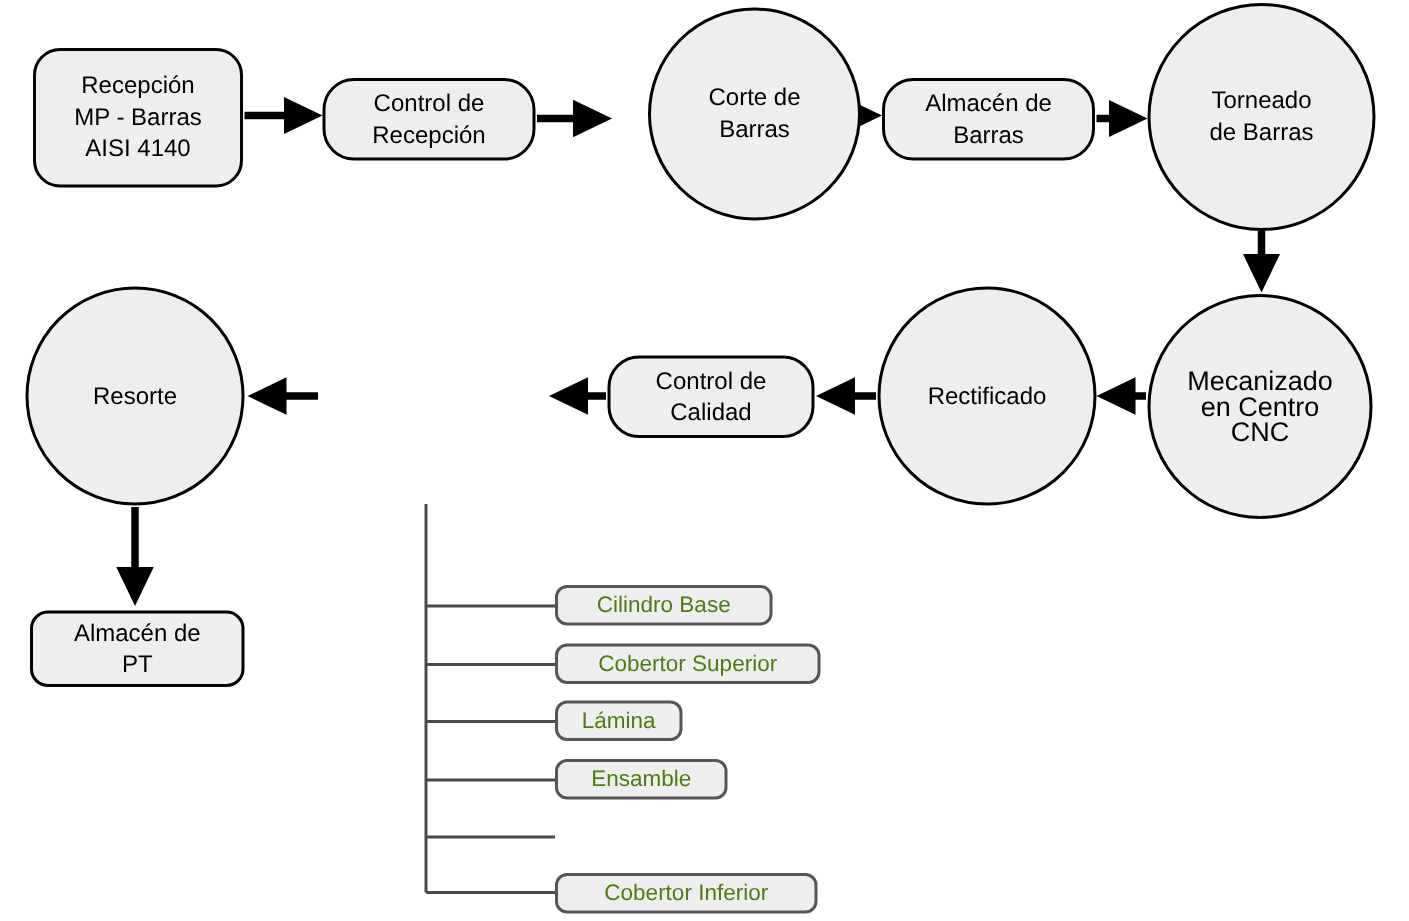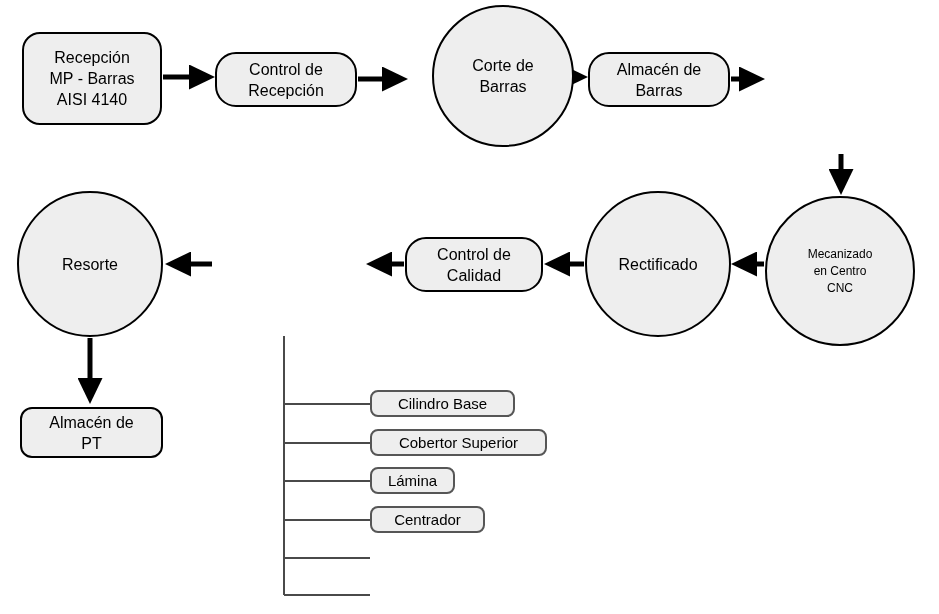--- a/index.html
+++ b/index.html
@@ -34,32 +34,32 @@
     font-size: 16px;
     line-height: 21px;
     z-index: 2;
   }
 
   .node.circle { border-radius: 50%; }
   .node.rounded-lg { border-radius: 18px; border-width: 2.5px; }
   .node.rounded-sm { border-radius: 21px; }
   .node.rounded-md { border-radius: 12px; }
 
-  .node.small-text { font-size: 12px; line-height: 17px; }
+  .node.small-text { font-size: 18px; line-height: 17px; }
 
   .component-box {
     position: absolute;
     display: flex;
     align-items: center;
     justify-content: center;
     white-space: nowrap;
     background: #eeeeee;
     border: 2px solid #565656;
     border-radius: 8px;
-    color: #000000;
+    color: #4d7c0f;
     font-size: 15px;
     height: 27px;
     z-index: 2;
   }
 
   
   .n-recepcion-mp     { left: 22px;  top: 32px;  width: 140px; height: 93px; }
   .n-control-recepcion{ left: 215px; top: 52px;  width: 142px; height: 55px; }
   .n-corte-barras     { left: 432px; top: 5px;   width: 142px; height: 142px; }
   .n-almacen-barras   { left: 588px; top: 52px;  width: 142px; height: 55px; }
@@ -120,34 +120,37 @@
 
   <div class="node rounded-sm n-control-recepcion">Control de
 Recepción</div>
 
   <div class="node circle n-corte-barras">Corte de
 Barras</div>
 
   <div class="node rounded-sm n-almacen-barras">Almacén de
 Barras</div>
 
+  <div class="node circle n-torneado-barras">Torneado
+de Barras</div>
 
   <div class="node circle small-text n-mecanizado-cnc">Mecanizado
 en Centro
 CNC</div>
 
   <div class="node circle n-rectificado">Rectificado</div>
 
   <div class="node rounded-sm n-control-calidad">Control de
 Calidad</div>
 
 
   <div class="node circle n-embalado">Resorte</div>
 
   <div class="node rounded-md n-almacen-pt">Almacén de
 PT</div>
 
   <div class="component-box c-0">Cilindro Base</div>
   <div class="component-box c-1">Cobertor Superior</div>
   <div class="component-box c-2">Lámina</div>
-  <div class="component-box c-3">Centrador</div>
+  <div class="component-box c-3">Ensamble</div>
+  <div class="component-box c-5">Cobertor Inferior</div>
 
 </div>
 
 </body></html>

